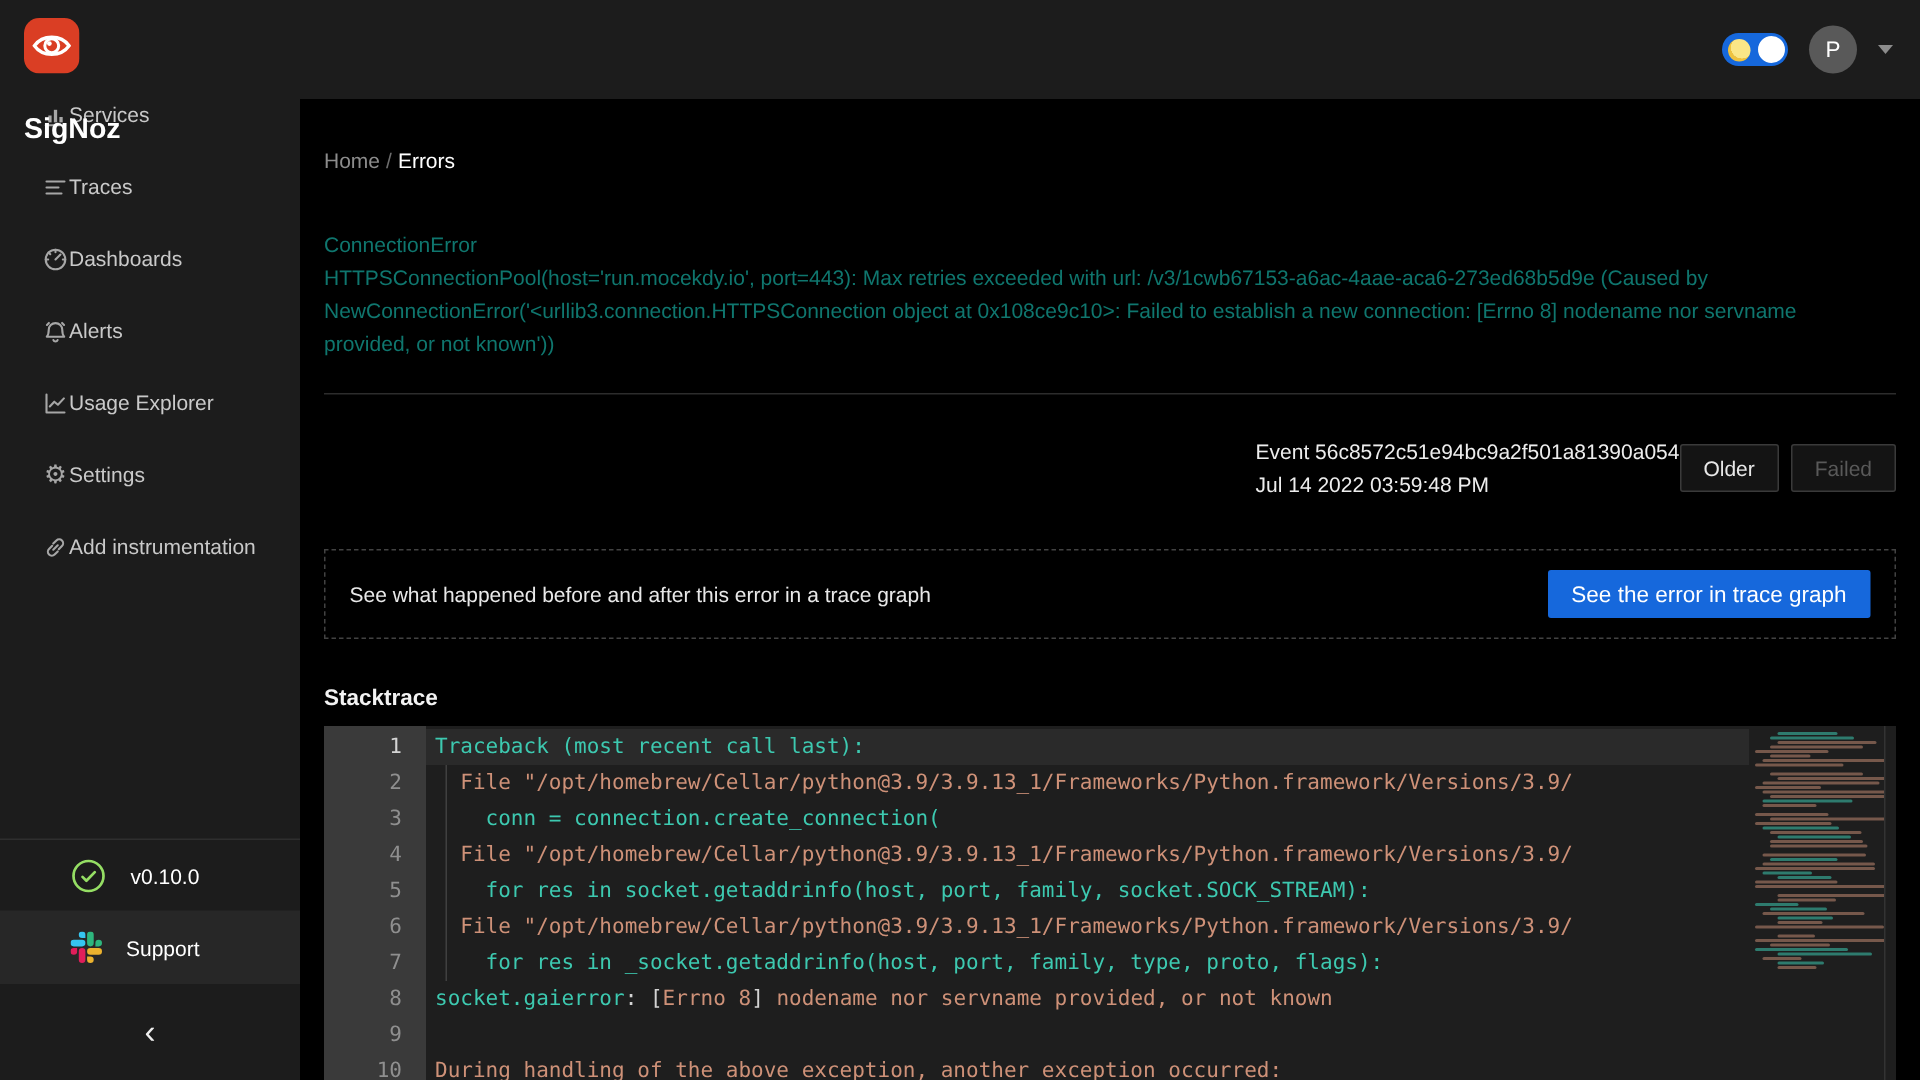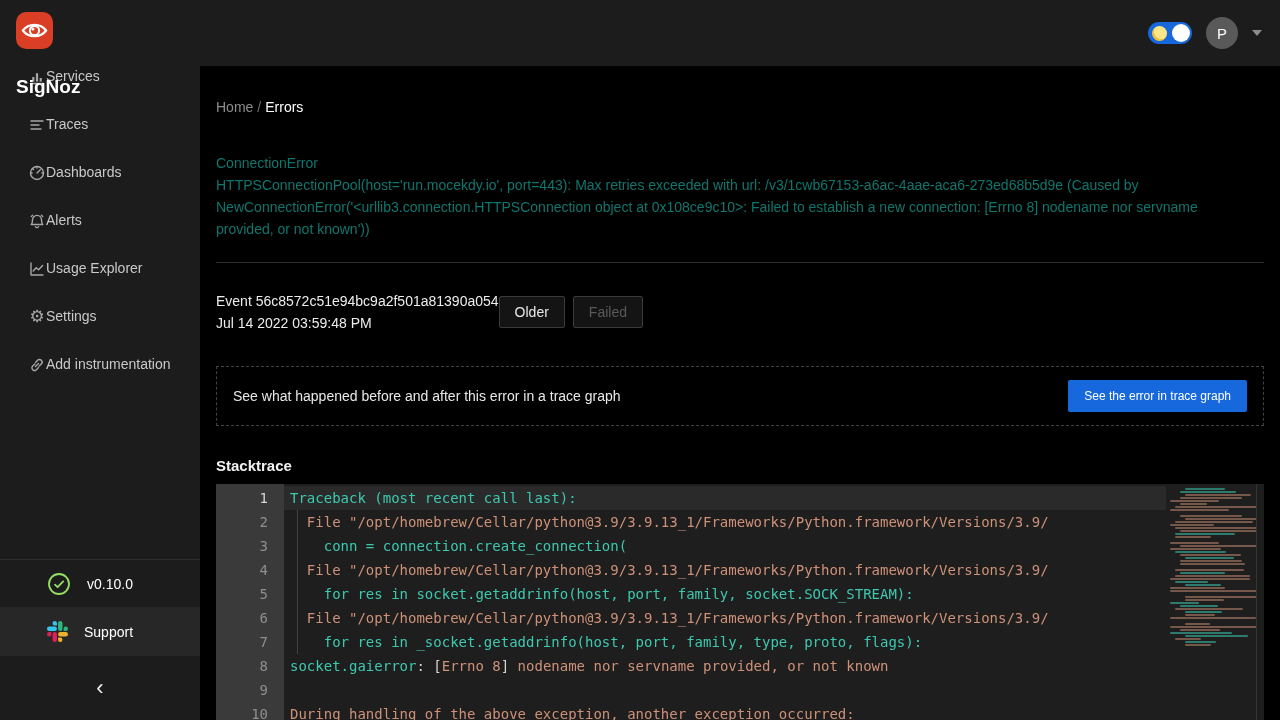--- a/index.html
+++ b/index.html
@@ -38,30 +38,30 @@
   
   .main { position:absolute; left:200px; top:66px; width:1080px; height:654px; background:#000; padding:0 16px; overflow:hidden; }
   .breadcrumb { margin-top:33px; display:flex; gap:4px; font-size:14px; }
   .crumb-home { color:#8c8c8c; cursor:pointer; }
   .crumb-sep { color:#6d6d6d; }
   .crumb-cur { color:#fff; }
   .error-block { margin-top:37px; line-height:22px; color:#0f766e; }
   .error-title { margin-bottom:0; }
   .error-msg { max-width:1032px; }
   .divider { margin-top:22px; border-top:1px solid #2c2c2c; }
-  .event-row { margin-top:27px; display:flex; justify-content:flex-start; align-items:center; }
+  .event-row { margin-top:27px; display:flex; justify-content:flex-end; align-items:center; }
   .event-left { line-height:22px; color:#ededed; }
   .nav-btns { display:flex; gap:8px; }
   .btn { height:32px; padding:0 15px; background:#141414; border:1px solid #3a3a3a; border-radius:2px;
          color:#e8e8e8; font-size:14px; font-family:inherit; cursor:pointer; }
   .btn.disabled { color:#595959; cursor:default; }
   .callout { margin-top:32px; height:60px; border:1px dashed #424242; display:flex; align-items:center;
              justify-content:space-between; padding:0 16px; }
   .btn-primary { height:32px; padding:0 16px; background:#1668DC; border:none; border-radius:2px;
-                 color:#fff; font-size:12px; font-family:inherit; cursor:pointer; }
+                 color:#fff; font-size:15px; font-family:inherit; cursor:pointer; }
   .st-title { margin-top:31px; font-size:15px; font-weight:bold; color:#f2f2f2; }
   .code-block { margin-top:10px; height:320px; display:flex; font-family:"DejaVu Sans Mono", monospace; font-size:14px; }
   .gutter { width:68px; background:#3a3a3a; padding-top:2px; }
   .gutter .ln { height:24px; line-height:24px; text-align:right; padding-right:16px; color:#8f8f8f; }
   .gutter .ln.active { color:#d4d4d4; }
   .code-lines { flex:1; background:#1E1E1E; overflow:hidden; padding-top:2px; position:relative; }
   .code-line { height:24px; line-height:24px; white-space:pre; padding-left:6px; position:relative; overflow:hidden; }
   .code-line.active { background:rgba(255,255,255,0.055); }
   .code-line.guided::before { content:""; position:absolute; left:13px; top:0; bottom:0; border-left:1px solid #404040; }
   .seg-teal { color:#3DC9B0; }

